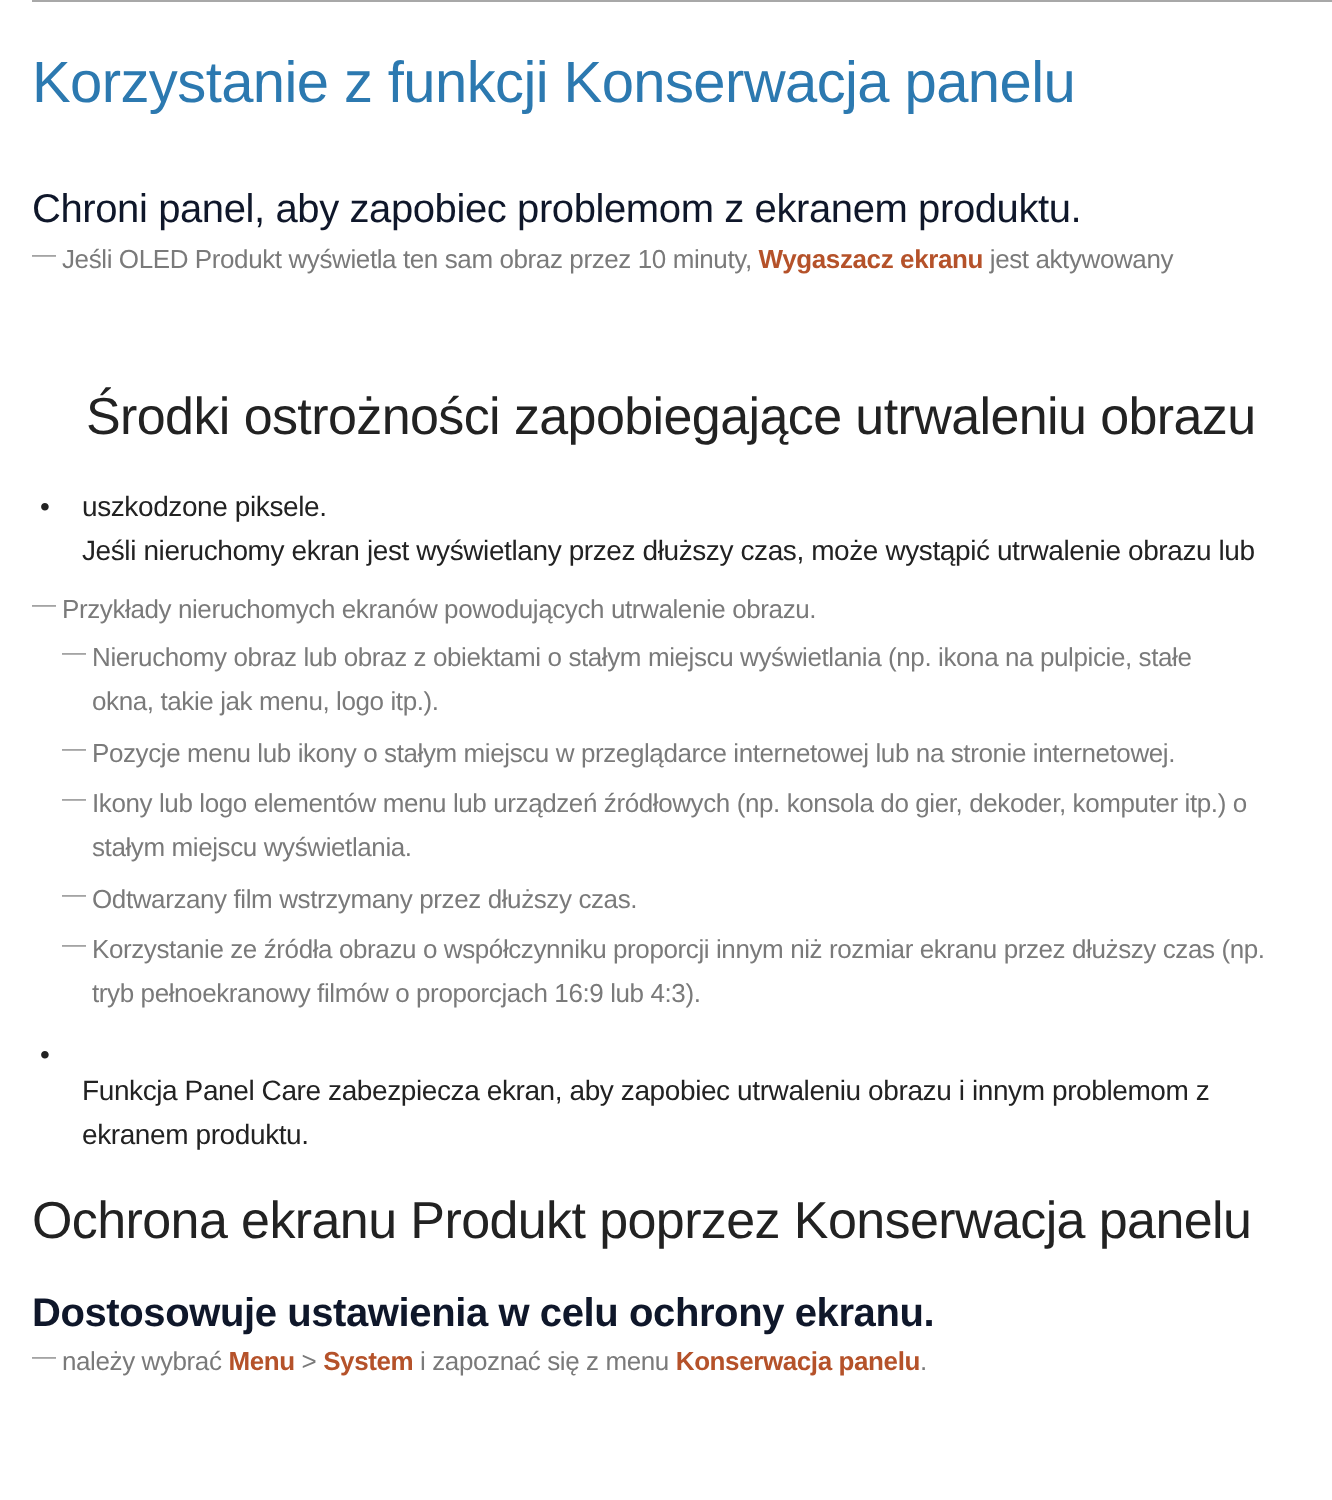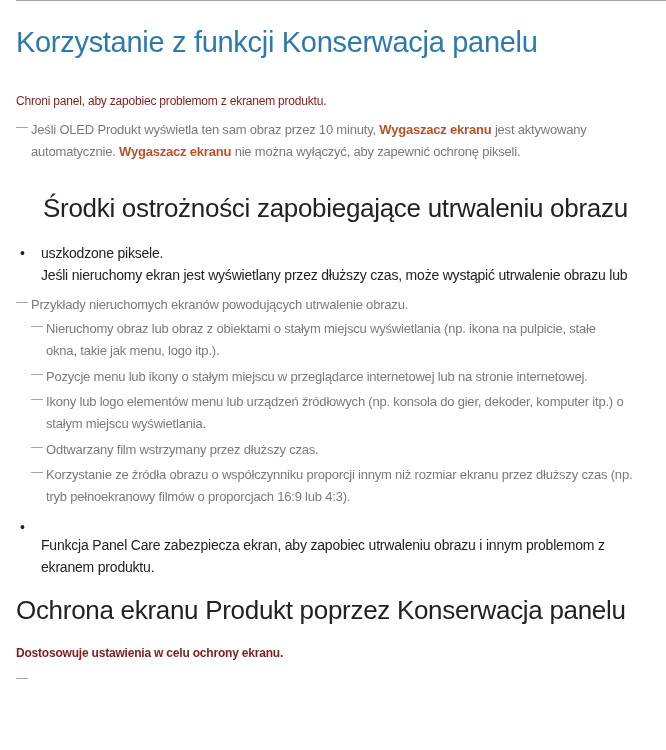--- a/index.html
+++ b/index.html
@@ -1,40 +1,39 @@
 <!DOCTYPE html>
 <html><head>
 <meta charset="utf-8">
 <style>
   html, body { margin:0; padding:0; background:#ffffff; }
   body { width:666px; height:750px; position:relative; overflow:hidden; font-family:"Liberation Sans", sans-serif; color:#222; }
   .topline { position:absolute; left:16px; right:0; top:0; height:1px; background:#a8a8a8; }
   .h1 { position:absolute; left:16px; top:26px; font-size:29px; color:#2c79b0; letter-spacing:-0.3px; white-space:nowrap; }
   .h2 { position:absolute; left:16px; font-size:26px; color:#222; letter-spacing:-0.3px; white-space:nowrap; }
-  .para { position:absolute; left:16px; font-size:12px; color:#7f1d1d; white-space:nowrap; letter-spacing:-0.2px; }
+  .para { position:absolute; left:16px; font-size:20px; color:#0f172a; white-space:nowrap; letter-spacing:-0.2px; }
   .note { position:absolute; font-size:13px; color:#7a7a7a; line-height:22px; letter-spacing:-0.2px; }
   .note .dash { position:absolute; left:-15px; top:-3px; color:#9a9a9a; font-size:12px; }
   .hl { color:#b5522a; font-weight:bold; }
   .bullet { position:absolute; left:16px; font-size:14px; color:#222; line-height:22px; letter-spacing:-0.2px; }
   .bullet .dot { position:absolute; left:4px; top:0; }
   .bullet .btext { position:absolute; left:25px; top:0; }
 </style>
 </head>
 <body>
 
 <div class="topline"></div>
 
 <div class="h1">Korzystanie z funkcji Konserwacja panelu</div>
 
 <div class="para" style="top:94px;">Chroni panel, aby zapobiec problemom z ekranem produktu.</div>
 
 <div class="note" style="left:31px; top:119px; width:630px;">
   <span class="dash">—</span>
   <div><span>Jeśli OLED Produkt wyświetla ten sam obraz przez 10 minuty, </span><span class="hl">Wygaszacz ekranu</span><span> jest aktywowany</span></div>
-  <div><span>automatycznie. </span><span class="hl">Wygaszacz ekranu</span><span> nie można wyłączyć, aby zapewnić ochronę pikseli.</span></div>
 </div>
 
 <div class="h2" style="top:193px;margin-left:27px;">Środki ostrożności zapobiegające utrwaleniu obrazu</div>
 
 <div class="bullet" style="top:242px; width:650px; height:44px;">
   <span class="dot">•</span>
   <div class="btext">
     <div>uszkodzone piksele.</div>
     <div style="white-space:nowrap;">Jeśli nieruchomy ekran jest wyświetlany przez dłuższy czas, może wystąpić utrwalenie obrazu lub</div>
   </div>
@@ -80,13 +79,14 @@
     <div>ekranem produktu.</div>
   </div>
 </div>
 
 <div class="h2" style="top:595px;">Ochrona ekranu Produkt poprzez Konserwacja panelu</div>
 
 <div class="para" style="top:646px;font-weight:bold;">Dostosowuje ustawienia w celu ochrony ekranu.</div>
 
 <div class="note" style="left:31px; top:670px; width:630px;">
   <span class="dash">—</span>
+  <div><span>należy wybrać </span><span class="hl">Menu</span><span> &gt; </span><span class="hl">System</span><span> i zapoznać się z menu </span><span class="hl">Konserwacja panelu</span><span>.</span></div>
 </div>
 
 </body></html>

